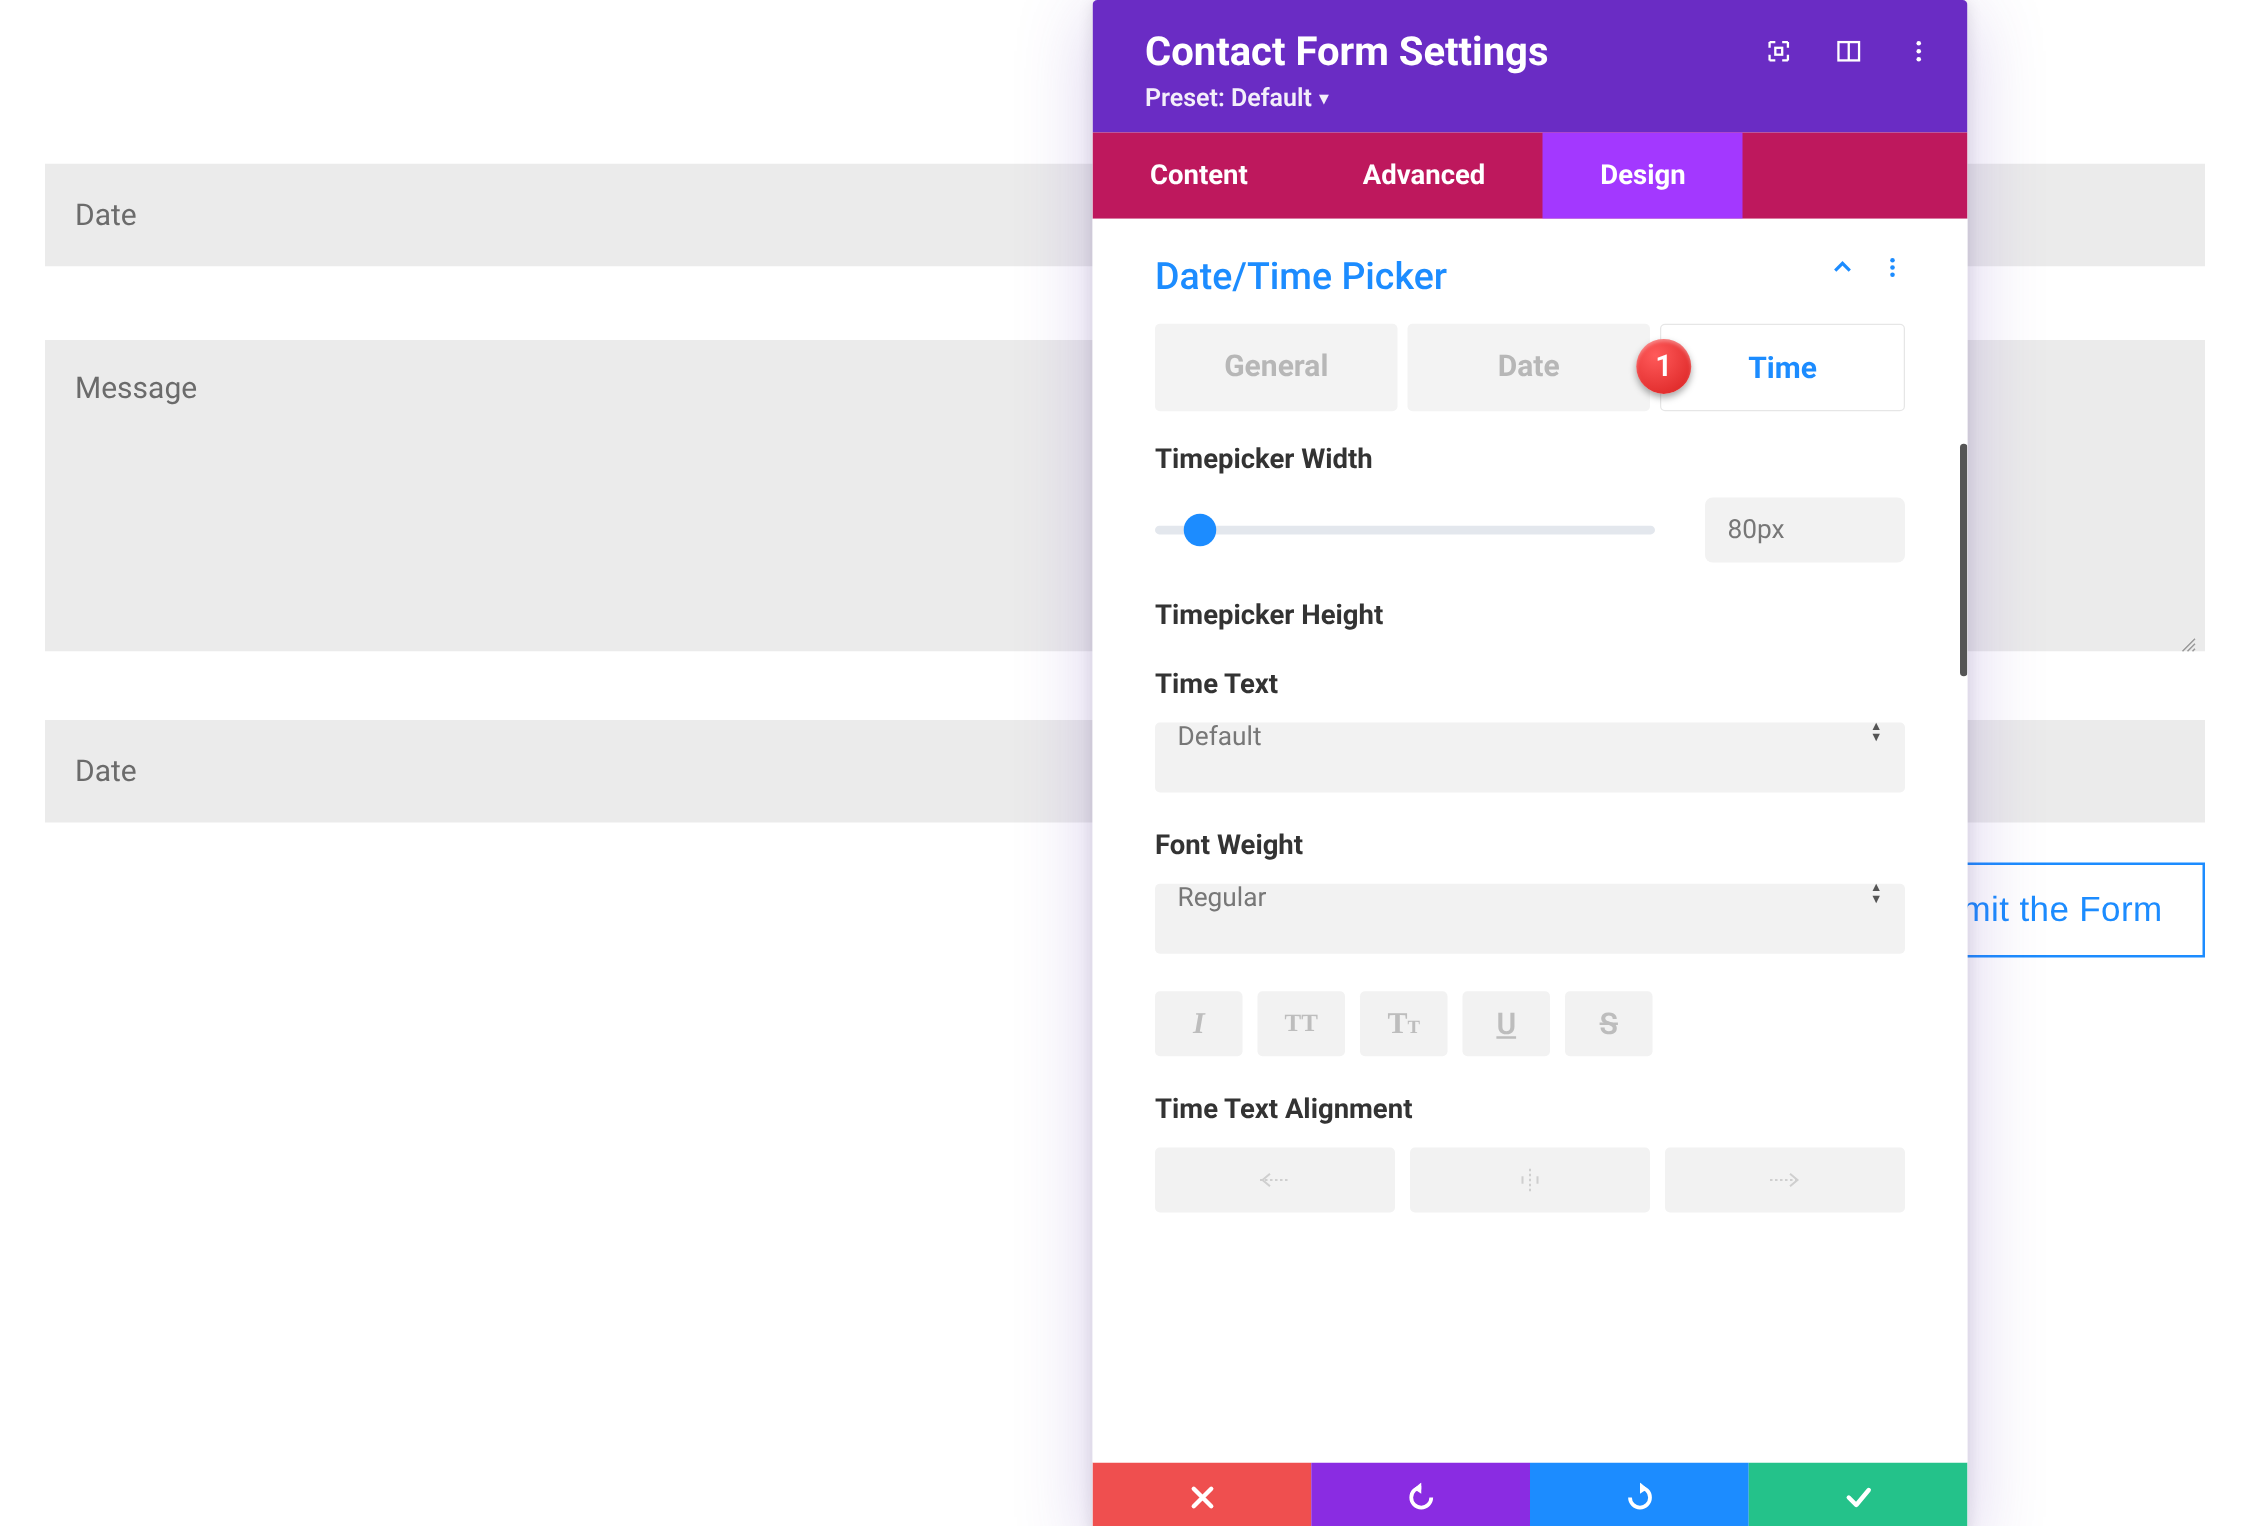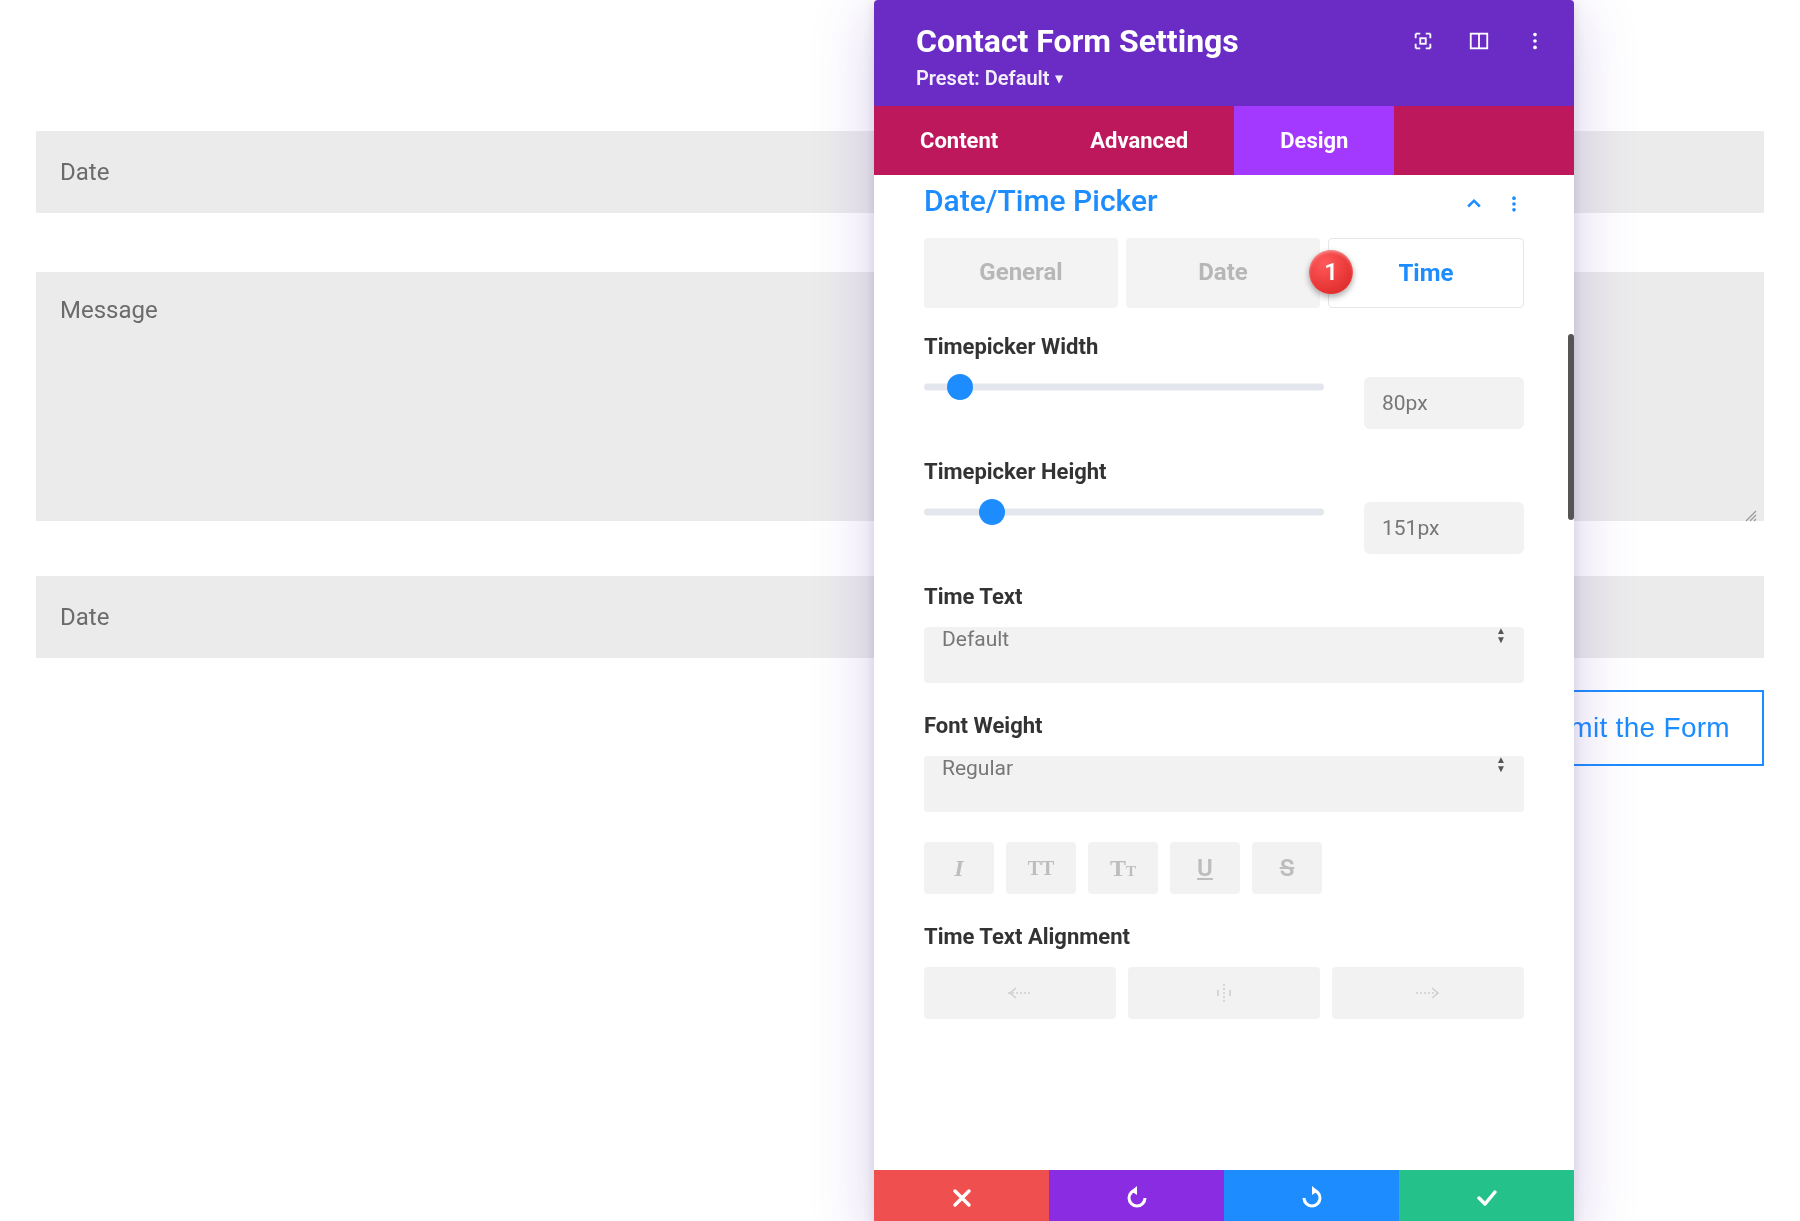--- a/index.html
+++ b/index.html
@@ -81,22 +81,22 @@
 
   .panel-body {
     flex:1;
     overflow:hidden;
     position:relative;
     padding:0 0 0 0;
     background:#fff;
   }
 
   .section-header {
-    display:flex; align-items:flex-end; justify-content:space-between;
-    padding:8px 50px 20px 50px;
+    display:flex; align-items:flex-start; justify-content:space-between;
+    padding:29px 50px 20px 50px;
   }
   .section-title {
     color:#1c8cff; font-size:30px; font-weight:500;
   }
   .section-header-right { display:flex; gap:20px; align-items:center; color:#1c8cff; }
   .section-caret svg, .section-dots svg { width:20px; height:20px; }
   .section-caret svg { fill:none; stroke:#1c8cff; stroke-width:3; }
   .section-dots svg { fill:#1c8cff; }
 
   .subtabs {
@@ -132,21 +132,21 @@
   .content-scroll {
     padding:0 50px 20px 50px;
     position:relative;
   }
 
   .field-block { margin-bottom:30px; }
   .field-label {
     font-size:22px; font-weight:700; color:#333;
     margin-bottom:18px;
   }
-  .slider-row { display:flex; align-items:flex-start; gap:40px; }
+  .slider-row { display:flex; align-items:center; gap:40px; }
   .slider {
     position:relative; flex:1; height:20px;
   }
   .slider-track {
     position:absolute; left:0; right:0; top:50%; transform:translateY(-50%);
     height:7px; background:#e3e7ed; border-radius:4px;
   }
   .slider-thumb {
     position:absolute; top:50%; transform:translate(-50%, -50%);
     width:26px; height:26px; border-radius:50%;
@@ -317,29 +317,20 @@
               <div class="slider-thumb" id="thumb-w" style="left: 9%;"></div>
             </div>
             <div class="slider-val">
               <span>80px</span>
             </div>
           </div>
         </div>
 
         <div class="field-block">
           <div class="field-label">Timepicker Height</div>
-          <div class="slider-row">
-            <div class="slider">
-              <div class="slider-track"></div>
-              <div class="slider-thumb" id="thumb-h" style="left: 17%;"></div>
-            </div>
-            <div class="slider-val">
-              <span>151px</span>
-            </div>
-          </div>
         </div>
 
         <div class="field-block">
           <div class="field-label">Time Text</div>
           <div class="select-box">
             <span>Default</span>
             <div class="select-caret">
                 <span>▲</span>
                 <span>▼</span>
               </div>

